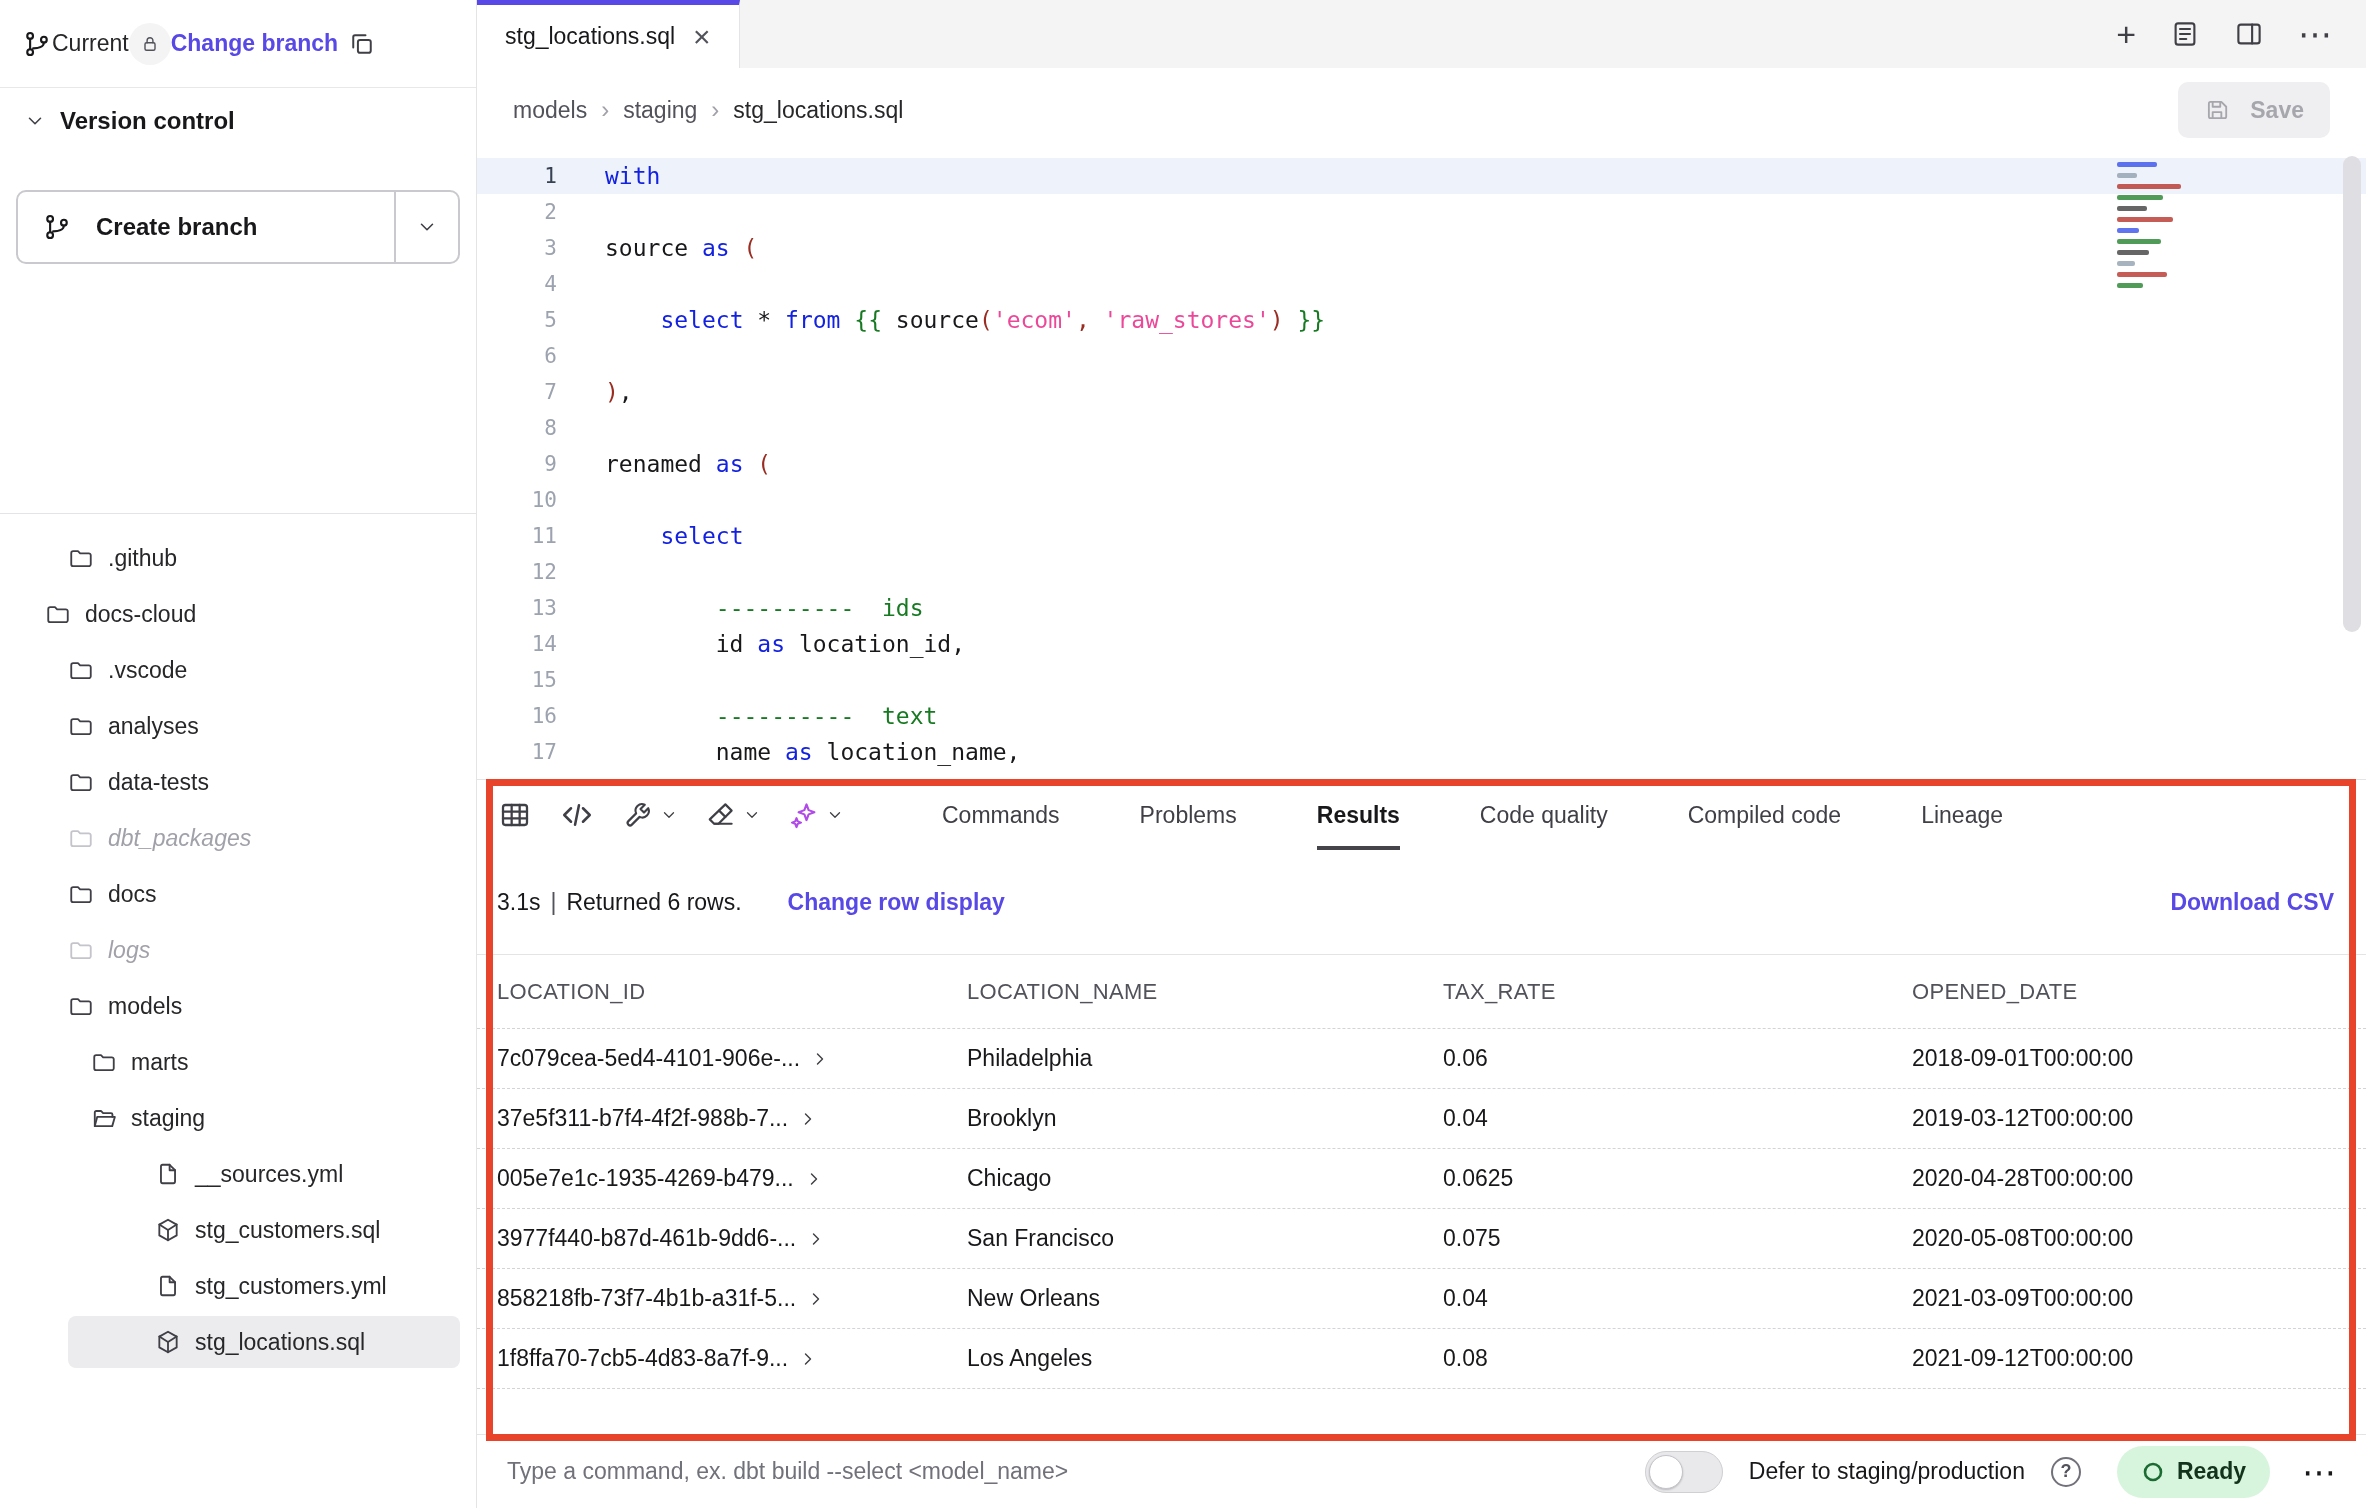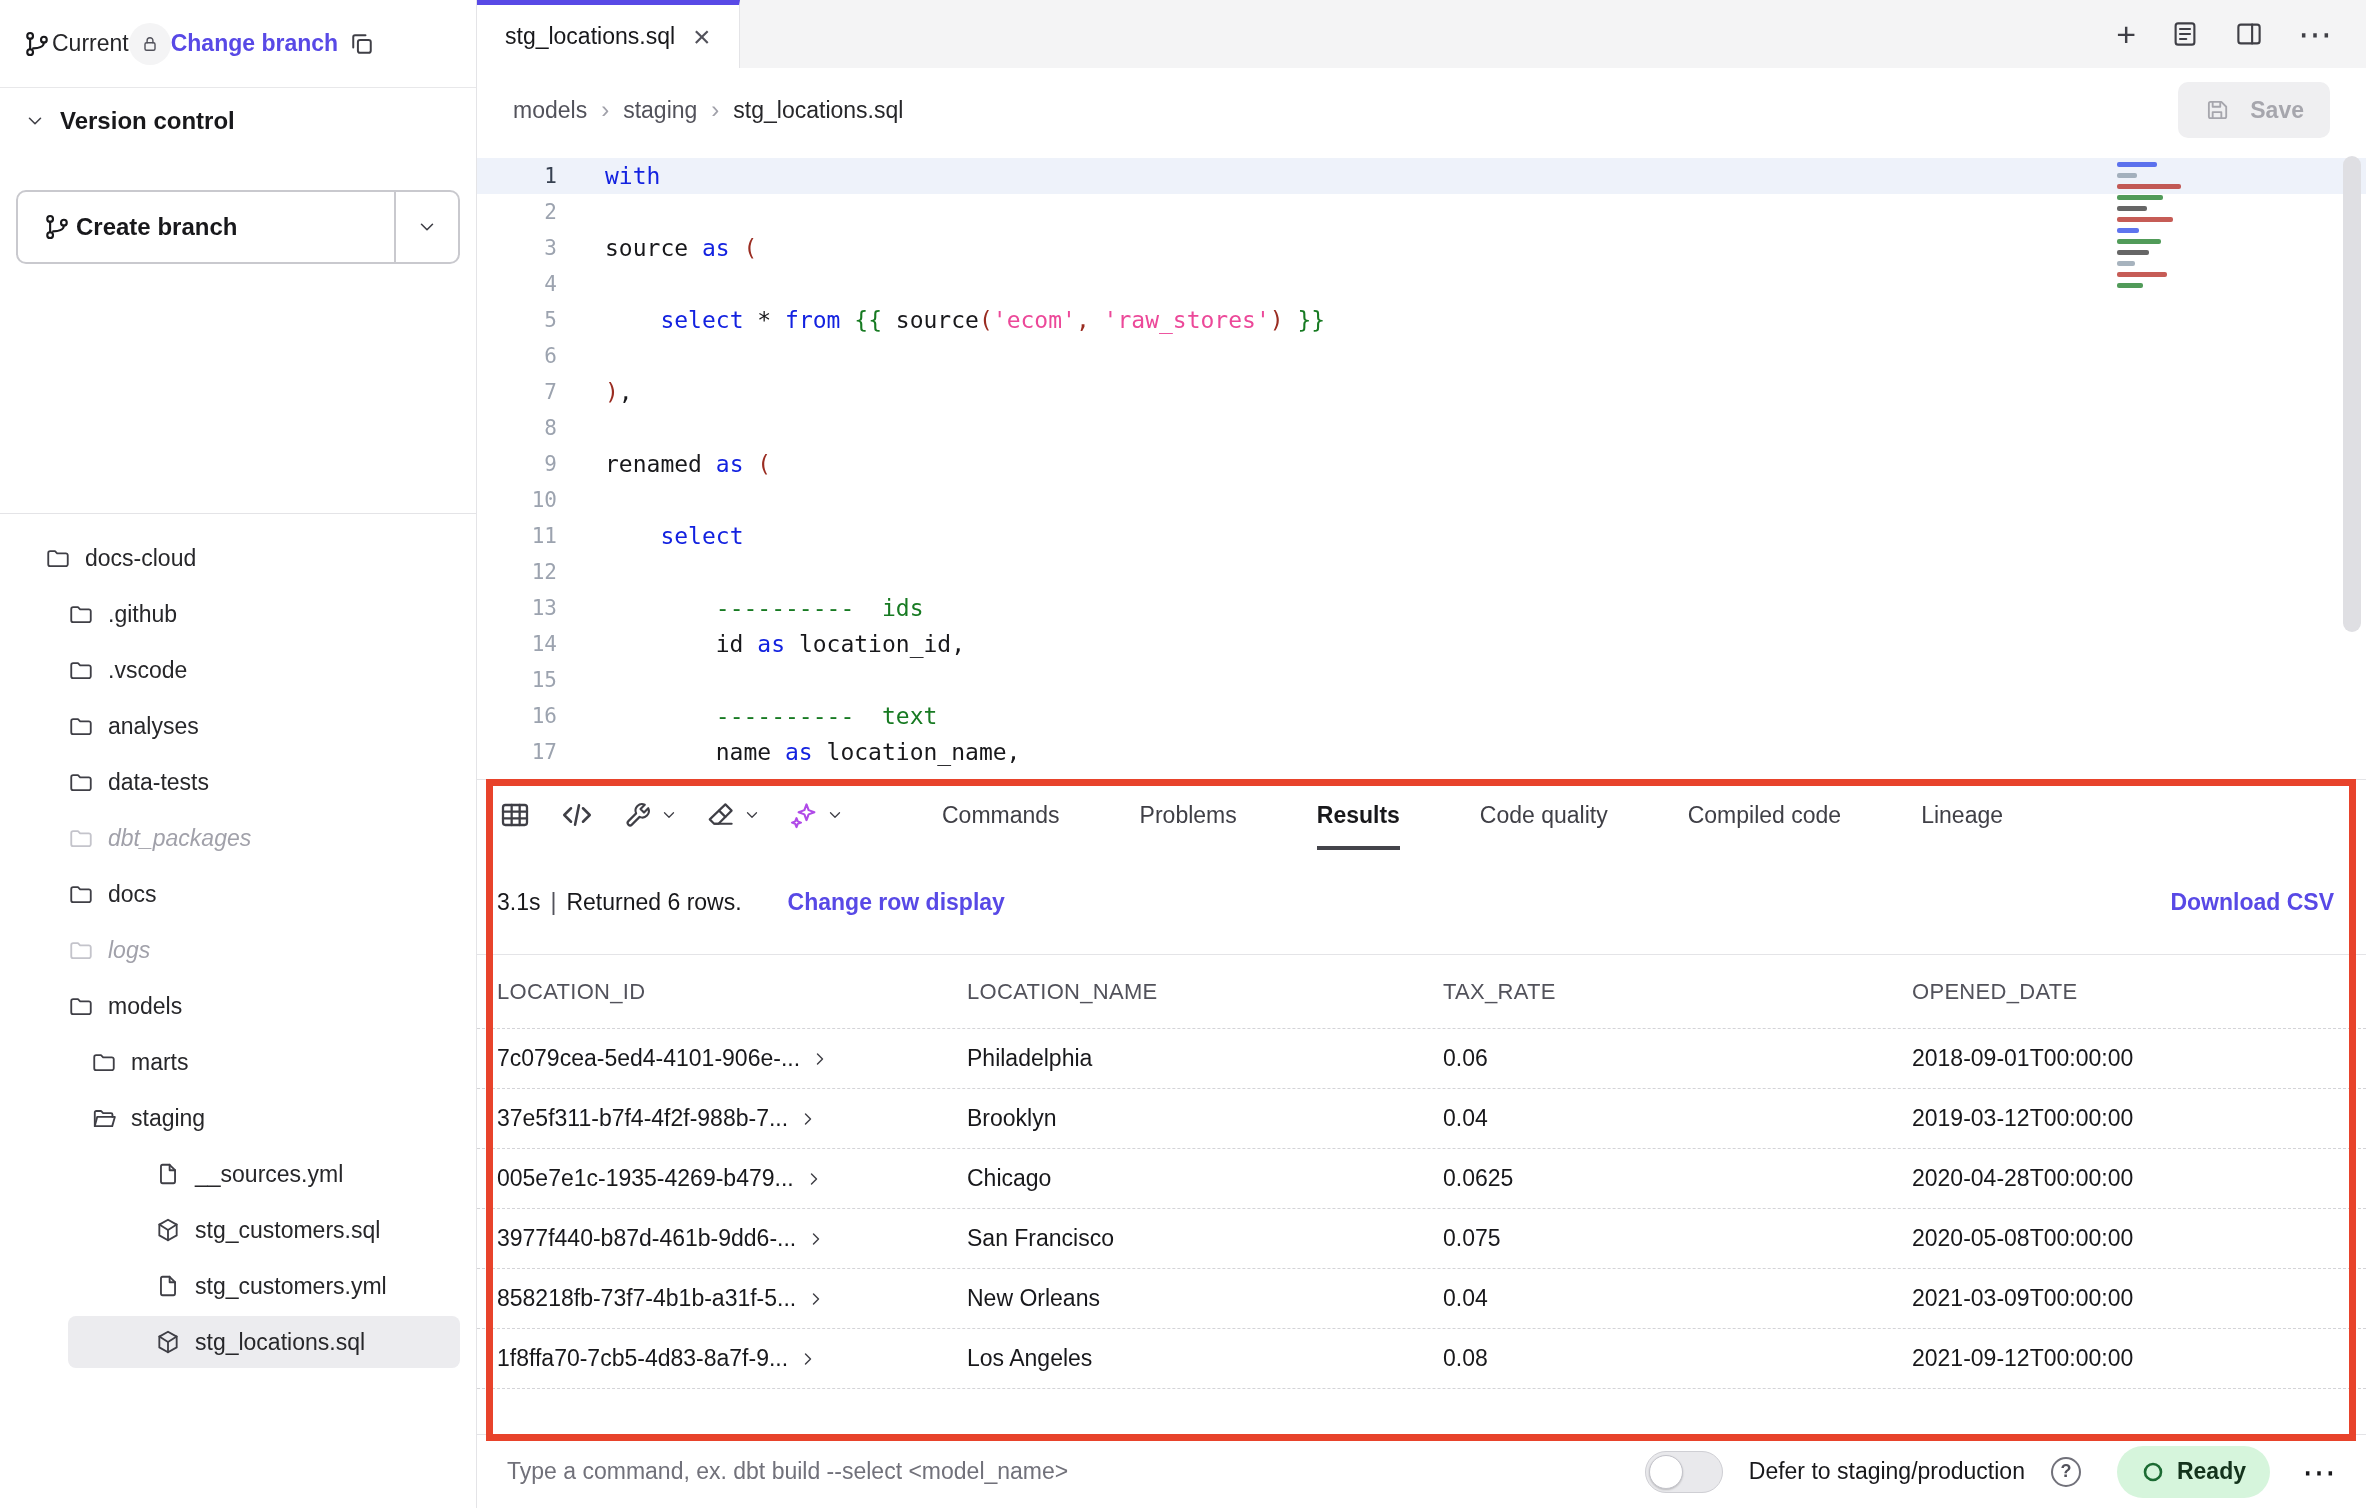--- a/index.html
+++ b/index.html
@@ -14,21 +14,21 @@
   .branch-bar { height:88px; display:flex; align-items:center; padding:0 22px; border-bottom:1px solid #e8e8ea; }
   .i30 svg{width:30px;height:30px;} .i28 svg{width:28px;height:28px;} .i26 svg{width:26px;height:26px;}
   .i22 svg{width:22px;height:22px;} .i20 svg{width:20px;height:20px;}
   .branch-bar .label { font-size:23px; color:#27272a; }
   .lock-badge { width:42px; height:42px; border-radius:50%; background:#f4f4f5; display:grid; place-items:center; color:#52525b; }
   .link { color:#5849e6; font-weight:700; font-size:23px; }
   .branch-bar .copy { color:#3f3f46; margin-left:10px; }
   .sec-header { display:flex; align-items:center; gap:14px; padding:0 24px; height:66px; color:#3f3f46; }
   .sec-header .title { font-size:24px; font-weight:700; color:#18181b; }
   .create-branch { margin:36px 16px 0; height:74px; border:2px solid #c9c9ce; border-radius:10px; display:flex; overflow:hidden; }
-  .cb-main { flex:1; display:flex; align-items:center; gap:4px; padding-left:24px; color:#18181b; }
+  .cb-main { flex:1; display:flex; align-items:center; gap:24px; padding-left:24px; color:#18181b; }
   .cb-main .label { font-size:24px; font-weight:700; }
   .cb-caret { width:64px; border-left:2px solid #c9c9ce; display:grid; place-items:center; color:#3f3f46; }
   .fe-spacer { height:249px; }
   .fe-section { border-top:1px solid #e4e4e7; flex:1; display:flex; flex-direction:column; overflow:hidden; }
   .fe-header { display:flex; align-items:center; gap:14px; padding:0 24px; height:66px; }
   .fe-header .title { font-size:24px; font-weight:700; flex:1; }
   .fe-header .hicon { color:#3f3f46; margin-left:14px; }
   .file-tree { flex:1; padding-top:16px; overflow:hidden; }
   .tree-row { height:56px; display:flex; align-items:center; gap:14px; font-size:23px; color:#27272a; position:relative; }
   .tree-row .tree-icon { color:#3f3f46; display:grid; place-items:center; }
@@ -161,35 +161,35 @@
               <path d="M6 9l6 6 6-6"></path>
             </svg>
           </span>
       </div>
     </div>
 
     <div class="fe-spacer"></div>
 
     <div class="fe-section">
       <div class="file-tree">
+          <div class="tree-row" style="padding-left: 68px;">
+            <span class="tree-icon">
+              <svg viewBox="0 0 24 24">
+                <path d="M3 7.5A1.8 1.8 0 0 1 4.8 5.7h4.4l2 2h8A1.8 1.8 0 0 1 21 9.5v8.2a1.8 1.8 0 0 1-1.8 1.8H4.8A1.8 1.8 0 0 1 3 17.7z"></path>
+              </svg>
+            </span>
+            <span>.github</span>
+          </div>
           <div class="tree-row" style="padding-left: 45px;">
             <span class="tree-icon">
               <svg viewBox="0 0 24 24">
                 <path d="M3 7.5A1.8 1.8 0 0 1 4.8 5.7h4.4l2 2h8A1.8 1.8 0 0 1 21 9.5v8.2a1.8 1.8 0 0 1-1.8 1.8H4.8A1.8 1.8 0 0 1 3 17.7z"></path>
               </svg>
             </span>
             <span>docs-cloud</span>
-          </div>
-          <div class="tree-row" style="padding-left: 68px;">
-            <span class="tree-icon">
-              <svg viewBox="0 0 24 24">
-                <path d="M3 7.5A1.8 1.8 0 0 1 4.8 5.7h4.4l2 2h8A1.8 1.8 0 0 1 21 9.5v8.2a1.8 1.8 0 0 1-1.8 1.8H4.8A1.8 1.8 0 0 1 3 17.7z"></path>
-              </svg>
-            </span>
-            <span>.github</span>
           </div>
           <div class="tree-row" style="padding-left: 68px;">
             <span class="tree-icon">
               <svg viewBox="0 0 24 24">
                 <path d="M3 7.5A1.8 1.8 0 0 1 4.8 5.7h4.4l2 2h8A1.8 1.8 0 0 1 21 9.5v8.2a1.8 1.8 0 0 1-1.8 1.8H4.8A1.8 1.8 0 0 1 3 17.7z"></path>
               </svg>
             </span>
             <span>.vscode</span>
           </div>
           <div class="tree-row" style="padding-left: 68px;">

